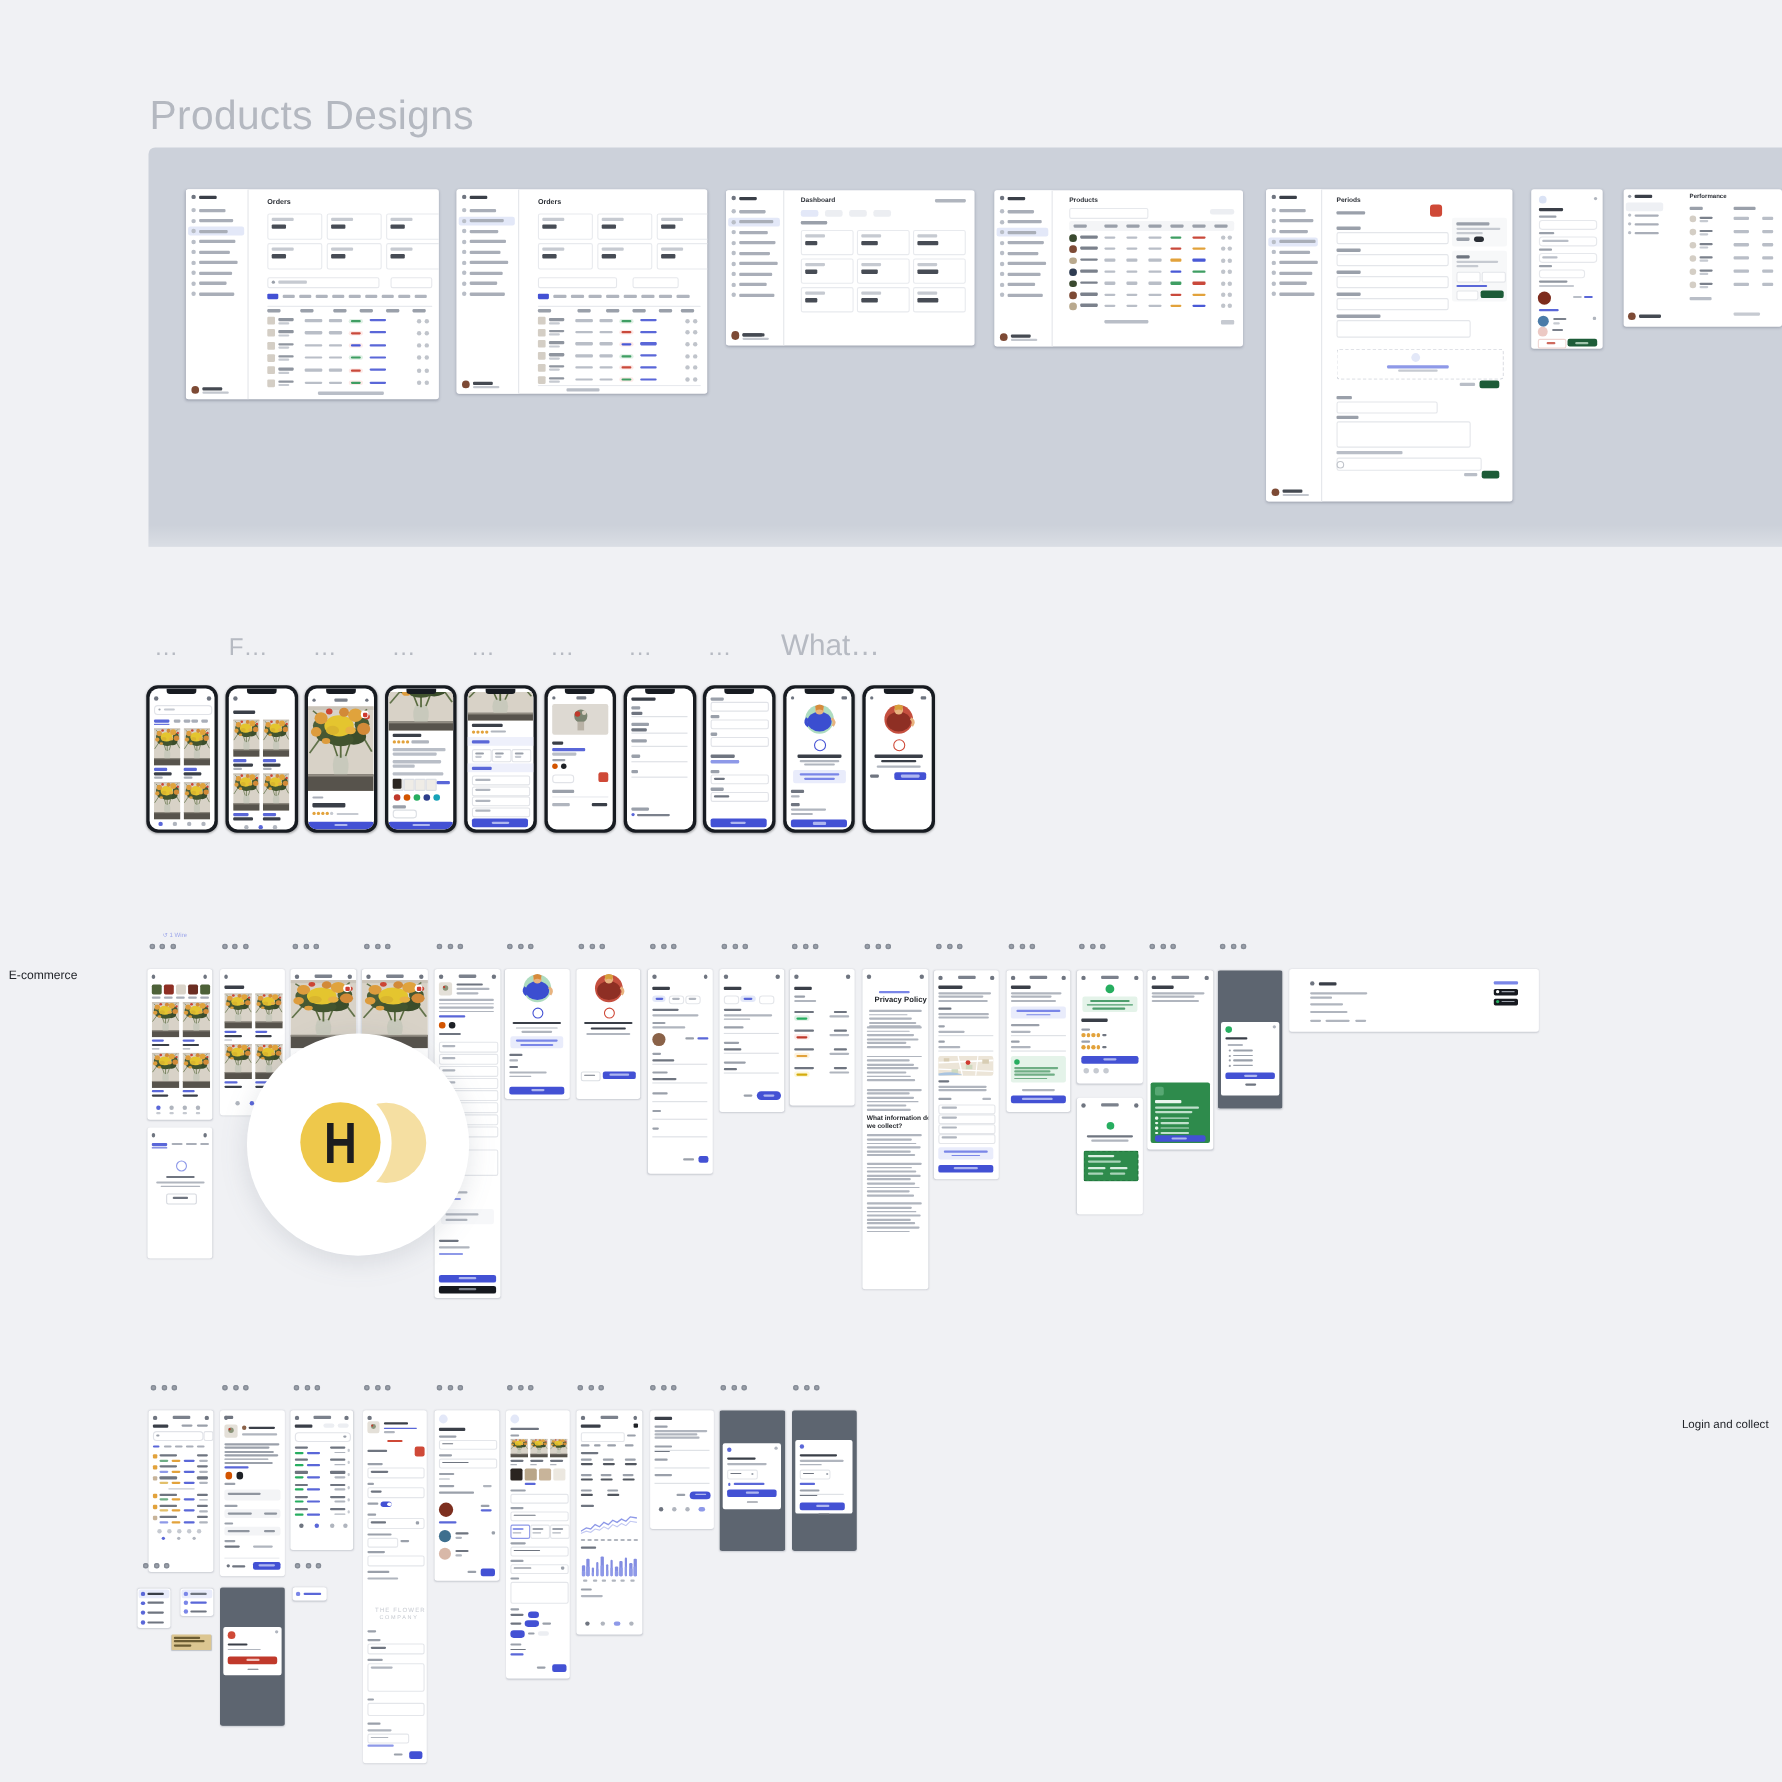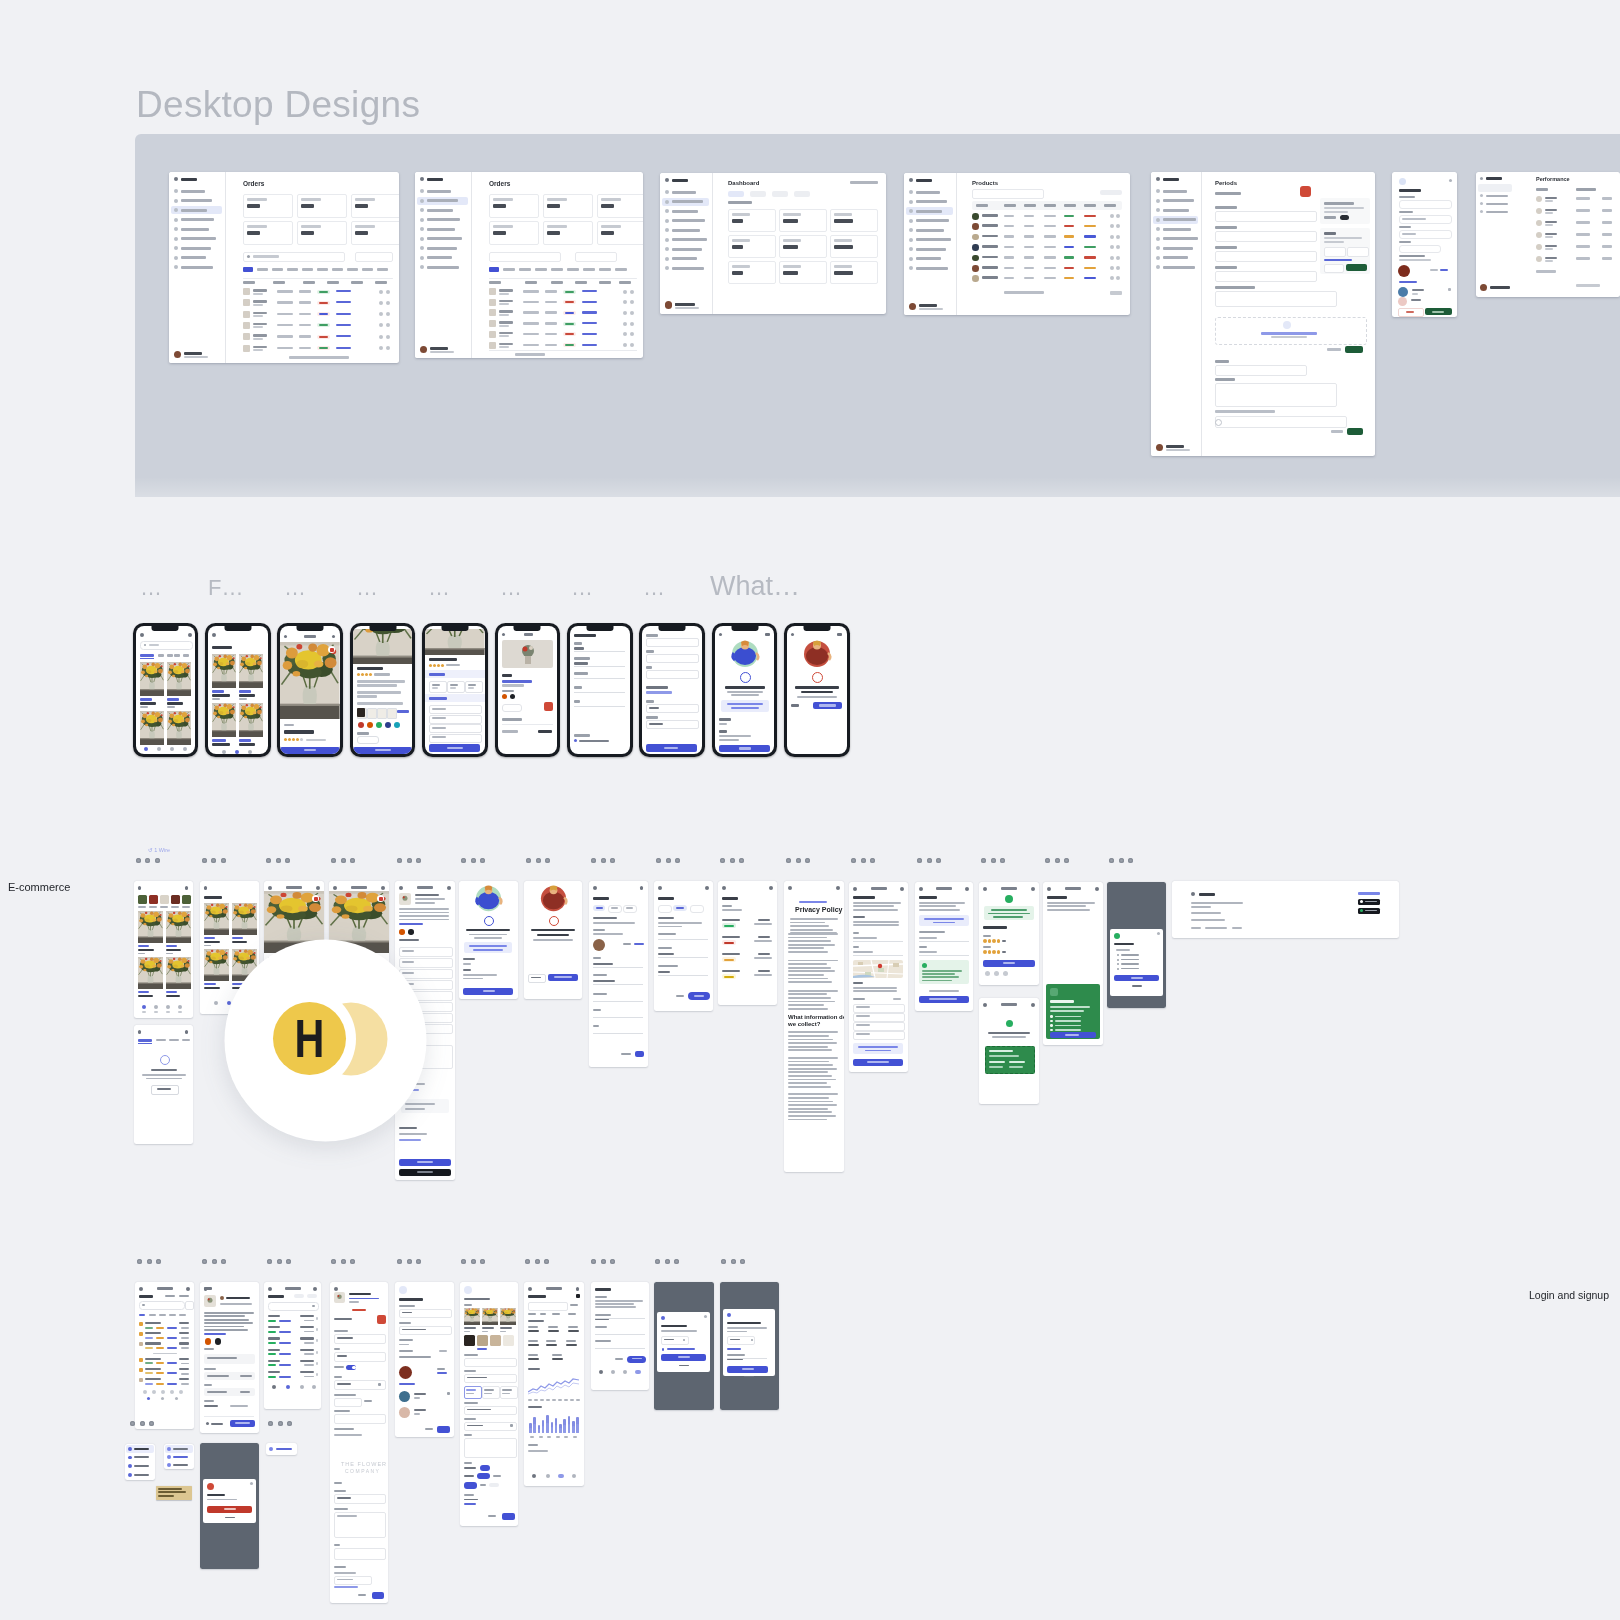--- a/index.html
+++ b/index.html
@@ -56,21 +56,21 @@
 <g id="person_r">
  <circle cx="16" cy="15" r="13" fill="#c54f3f"></circle>
  <ellipse cx="16" cy="17" rx="11" ry="9" fill="#8e2f24"></ellipse>
  <circle cx="16" cy="6.5" r="4" fill="#e8b37f"></circle>
  <path d="M12 3 q4 -3 8 0 l-1 4 q-3 -2 -6 0 Z" fill="#d7a03c"></path>
  <path d="M27 14 q4 3 1 7" stroke="#e8b37f" stroke-width="2.5" fill="none"></path>
 </g>
 </defs>
   </svg>
 
-<div class="abs" style="left:136px;top:84px;font-size:37px;color:#b4b8c0;font-weight:400;letter-spacing:0.3px;white-space:nowrap;">Desktop Designs</div>
+<div class="abs" style="left:136px;top:84px;font-size:37px;color:#b4b8c0;font-weight:400;letter-spacing:0.3px;white-space:nowrap;">Products Designs</div>
 
 <div class="abs" style="left:135px;top:134px;width:1485px;height:363px;background:#ccd1da;border-radius:6px 0 0 0;"></div>
 <div class="abs" style="left:135px;top:477px;width:1485px;height:20px;background:linear-gradient(to bottom, rgba(255,255,255,0), rgba(255,255,255,.28));"></div>
 
 <div class="frn" style="left:169px;top:172px;width:230px;height:191px;">
 <div class="abs" style="left:0px;top:0px;width:56px;height:191px;background:#fff;border-right:.5px solid #e4e6ea;"></div>
     <div class="abs" style="left:5px;top:5px;width:4px;height:4px;background:#6f7580;border-radius:2px;"></div>
     <div class="abs" style="left:12px;top:6px;width:16px;height:3px;background:#3a3f48;border-radius:1px;"></div>
     <div class="abs" style="left:5px;top:17px;width:4px;height:4px;background:#b9bec7;border-radius:2px;"></div>
     <div class="abs" style="left:12px;top:17.5px;width:24px;height:3px;background:#a9aeb8;border-radius:1px;"></div>
@@ -2064,13 +2064,13 @@
     <div class="abs" style="left:31px;top:56.5px;width:2.5px;height:2.5px;background:#9aa0aa;border-radius:1px;"></div>
     <div class="abs" style="left:7px;top:66px;width:14px;height:1.8px;background:#5a67d8;border-radius:1px;"></div>
     <div class="abs" style="left:7px;top:72px;width:18px;height:1.8px;background:#9aa0aa;border-radius:1px;"></div>
     <div class="abs" style="left:7px;top:76px;width:40px;height:0.8px;background:#dcdfe4;"></div>
     <div class="abs" style="left:7px;top:76.8px;width:16px;height:1.6px;background:#6f7580;border-radius:1px;"></div>
     <div class="abs" style="left:7px;top:84px;width:41px;height:6.5px;background:#4351d4;border-radius:2px;"></div>
     <div class="abs" style="left:22px;top:86px;width:12px;height:2px;background:#aeb6ef;border-radius:1px;"></div>
     <div class="abs" style="left:24px;top:93.5px;width:10px;height:1.8px;background:#6f7580;border-radius:1px;"></div>
   </div>
 
-<div class="abs" style="left:1529px;top:1289px;font-size:10.5px;color:#23262b;font-weight:400;letter-spacing:0px;white-space:nowrap;">Login and signup</div>
+<div class="abs" style="left:1529px;top:1289px;font-size:10.5px;color:#23262b;font-weight:400;letter-spacing:0px;white-space:nowrap;">Login and collect</div>
 
 </body></html>

